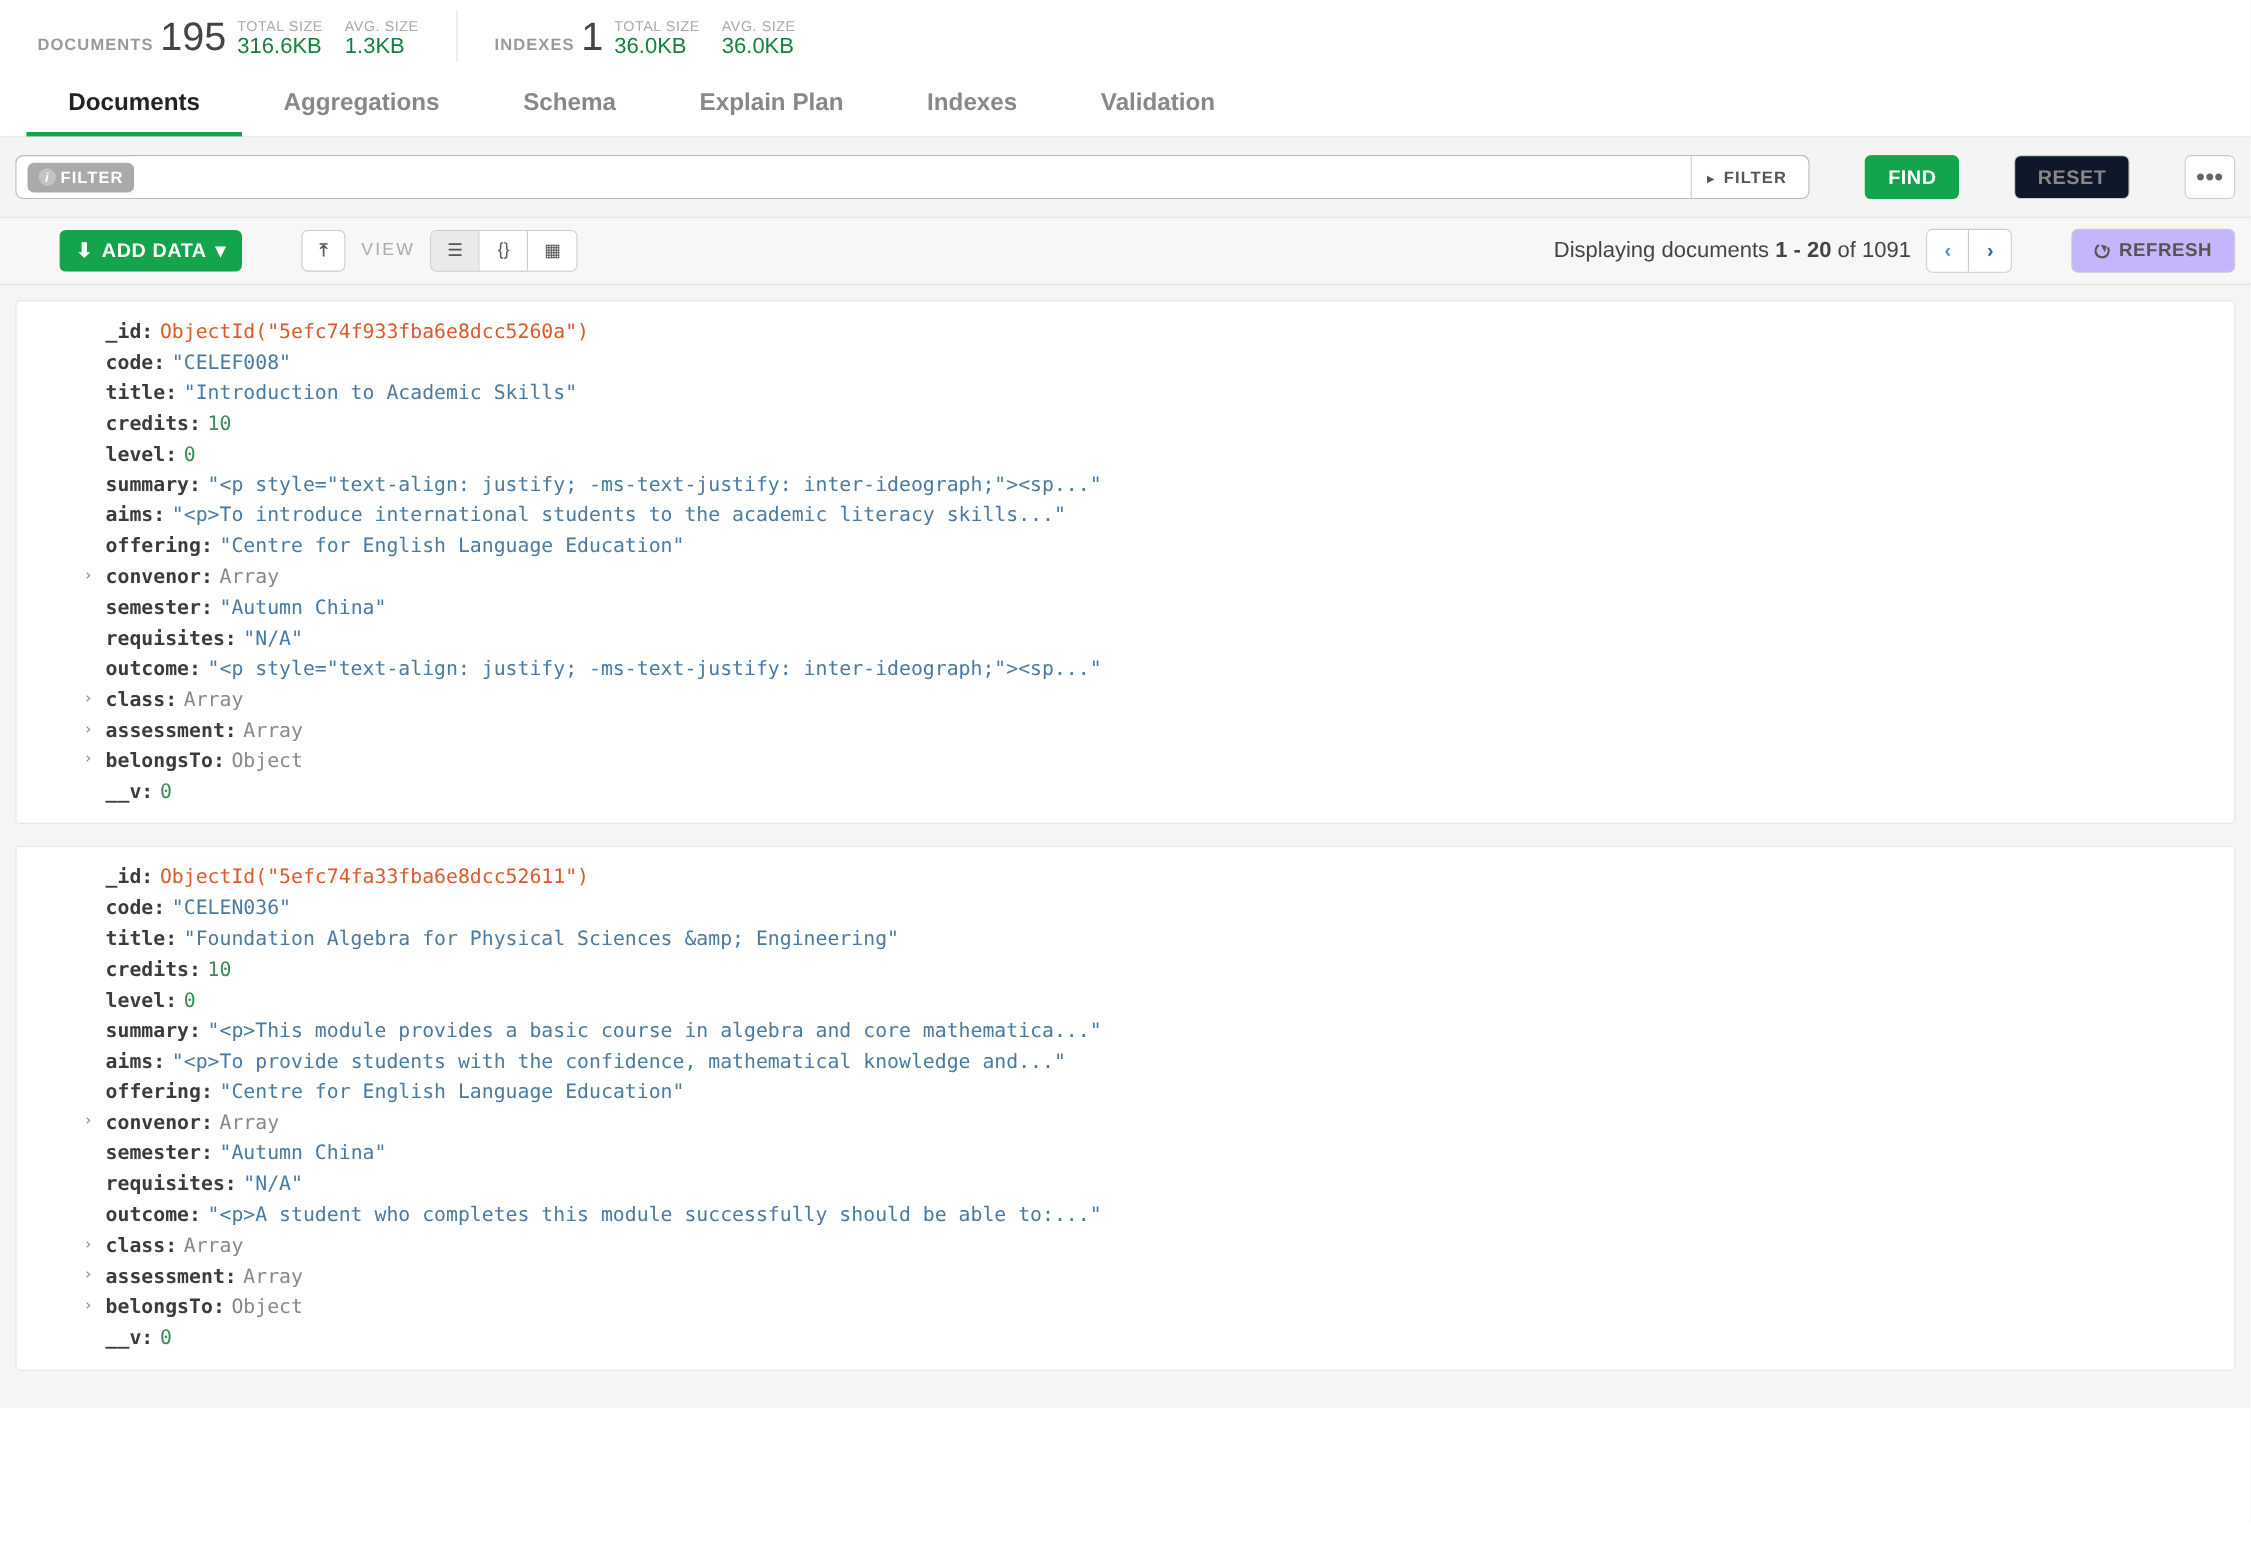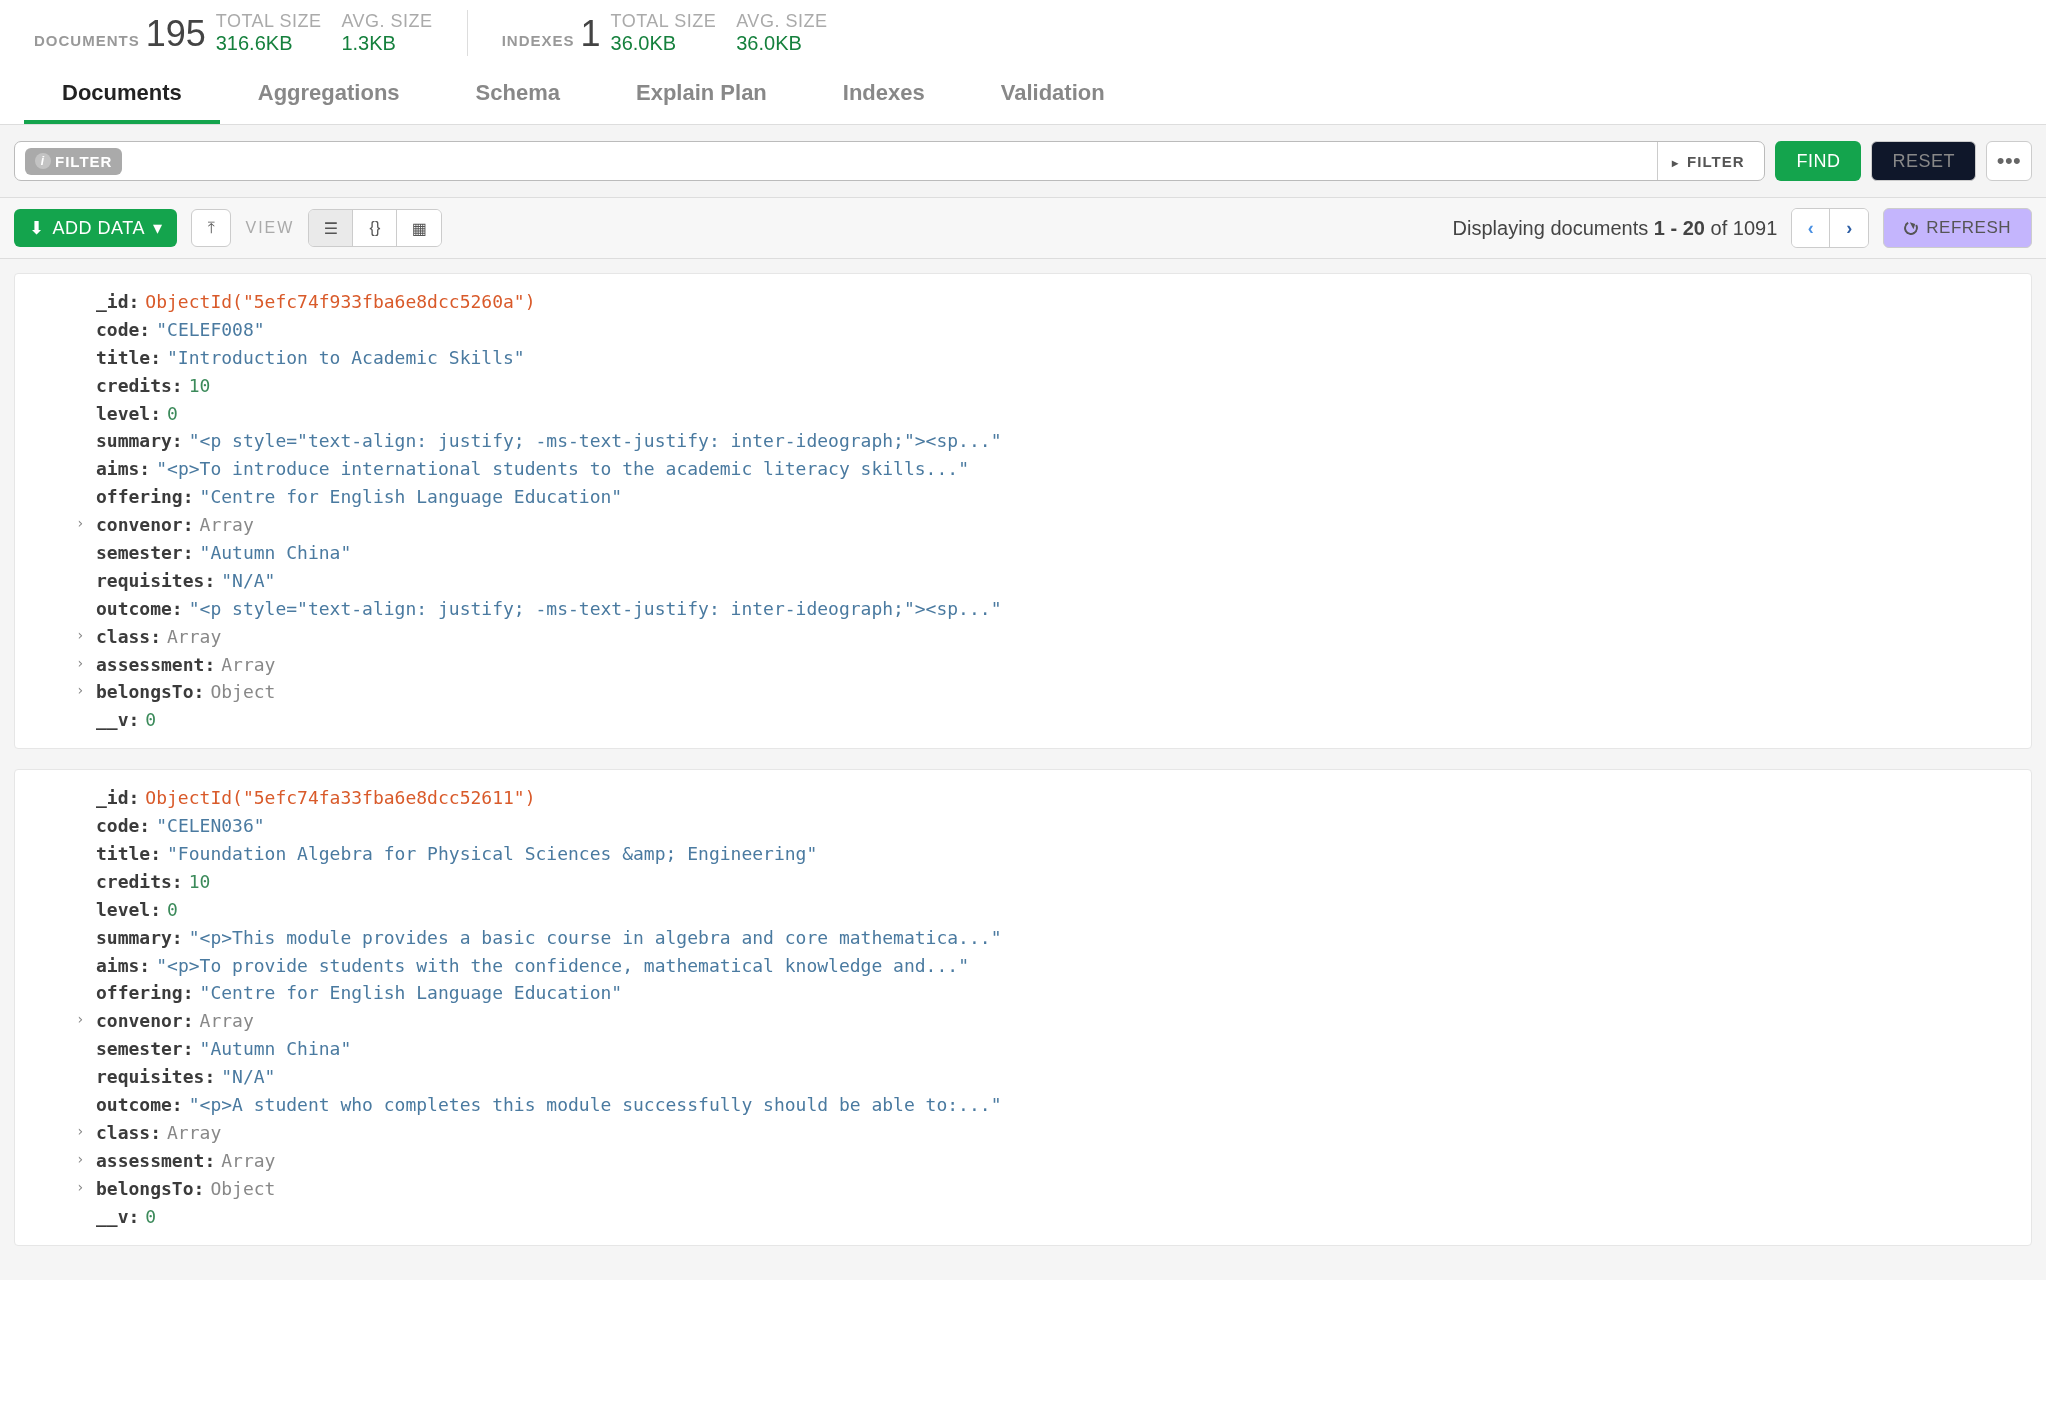--- a/index.html
+++ b/index.html
@@ -9,36 +9,36 @@
 .ns-title { font-size: 38px; font-weight: 300; flex: 1; }
 .ns-db { color: #6b7d8a; }
 .ns-collection { color: #3b3b3b; }
 
 .stats { display: flex; gap: 24px; align-items: center; }
 .stat-block { display: flex; align-items: flex-end; gap: 10px; padding: 0 10px; }
 .stat-main { display: flex; align-items: baseline; gap: 6px; }
 .stat-label { font-size: 15px; color: #999; letter-spacing: 1px; font-weight: 600; }
 .stat-value { font-size: 36px; color: #444; font-weight: 300; }
 .stat-sub { display: flex; flex-direction: column; align-items: flex-start; }
-.stat-sub .sslabel { font-size: 18px; color: #aaa; letter-spacing: 0.5px; }
+.stat-sub .sslabel { font-size: 13px; color: #aaa; letter-spacing: 0.5px; }
 .stat-sub .ssval { font-size: 20px; color: #15803d; font-weight: 300; }
 .stat-pair { display: flex; gap: 20px; }
 .vdiv { width: 1px; height: 46px; background: #ddd; }
 
 .tabs { display: flex; gap: 0; border-bottom: 1px solid #ddd; padding: 0 24px; margin-top: 10px; }
 .tab { padding: 14px 38px; font-size: 22px; color: #888; cursor: pointer; font-weight: 700; }
 .tab.active { color: #222; border-bottom: 4px solid #14a44d; font-weight: 700; }
 
 .filterbar-wrap { background: #f4f4f4; border-bottom: 1px solid #ddd; padding: 16px 14px; display: flex; gap: 10px; align-items: center; }
 .filterbar { flex: 1; display: flex; align-items: center; background: #fff; border: 1px solid #bbb; border-radius: 7px; height: 40px; padding: 0 6px 0 10px; }
 .filter-chip { background: #aaa; color: #fff; font-size: 15px; font-weight: 700; padding: 5px 10px; border-radius: 6px; display: flex; align-items: center; gap: 4px; letter-spacing: 1px; }
 .filter-chip .ci { width: 16px; height: 16px; border-radius: 50%; background: rgba(255,255,255,0.3); display: inline-flex; align-items: center; justify-content: center; font-size: 12px; font-style: italic; font-weight: 700; }
 .filter-input { border: none; outline: none; flex: 1; height: 100%; font-size: 16px; padding: 0 8px; }
 .options-btn { background: #fff; border-left: 1px solid #ccc; height: 100%; padding: 0 14px; font-size: 15px; font-weight: 700; color: #555; letter-spacing: 1px; display: flex; align-items: center; gap: 4px; cursor: pointer; }
-.btn { height: 40px; padding: 0 20px; border-radius: 6px; font-weight: 400; font-size: 18px; letter-spacing: 0.5px; cursor: pointer; border: 1px solid transparent; display: inline-flex; align-items: center; gap: 8px; }
+.btn { height: 40px; padding: 0 20px; border-radius: 6px; font-weight: 700; font-size: 18px; letter-spacing: 0.5px; cursor: pointer; border: 1px solid transparent; display: inline-flex; align-items: center; gap: 8px; margin-left: 40px; }
 .btn-find { background: #14a44d; color: #fff; }
 .btn-reset { background: #0f172a; color: #888; border-color: #ccc; }
 .btn-more { background: #fff; border: 1px solid #ccc; width: 46px; padding: 0; justify-content: center; color: #666; font-size: 22px; }
 
 .toolbar { background: #f7f7f7; border-bottom: 1px solid #ddd; padding: 10px 14px; display: flex; align-items: center; gap: 14px; }
 .btn-add { background: #14a44d; color: #fff; height: 38px; padding: 0 14px; }
 .btn-icon { background: #fff; border: 1px solid #ccc; width: 40px; height: 38px; padding: 0; justify-content: center; color: #555; border-radius: 6px; font-size: 16px; }
 .view-label { color: #aaa; font: 700 16px/1 inherit; letter-spacing: 2px; }
 .view-toggle { display: flex; border: 1px solid #ccc; border-radius: 6px; overflow: hidden; }
 .view-toggle .vt { width: 44px; height: 36px; display: flex; align-items: center; justify-content: center; background: #fff; cursor: pointer; color: #555; border-right: 1px solid #ccc; font-size: 16px; }

